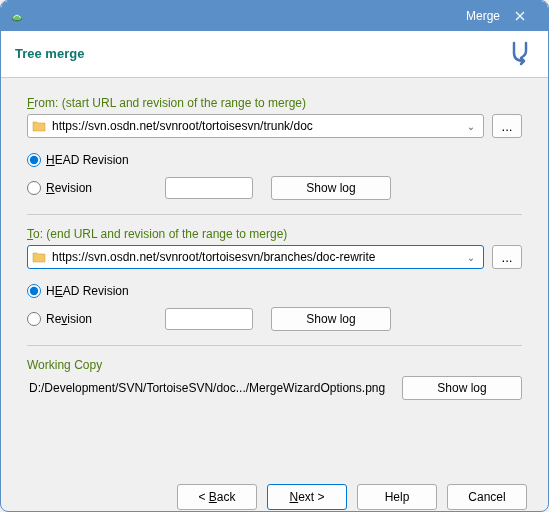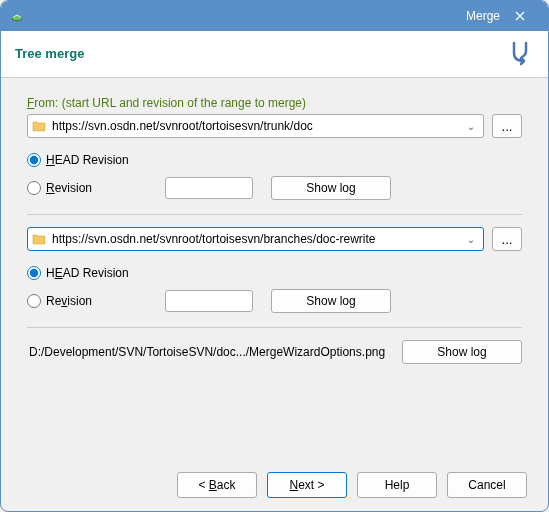--- a/index.html
+++ b/index.html
@@ -170,21 +170,21 @@
     flex: 1;
     font-size: 12px;
     color: #000;
     padding: 4px 2px;
     white-space: nowrap;
     overflow: hidden;
   }
   .button-bar {
     position: absolute;
     left: 0; right: 0;
-    bottom: 14px;
+    bottom: 2px;
     display: flex;
     justify-content: flex-end;
     gap: 10px;
     padding: 0 22px;
   }
   .button-bar button {
     width: 80px;
     height: 26px;
     border: 1px solid #aaa;
     background: #fdfdfd;
@@ -254,20 +254,21 @@
     <label>
       <input type="radio" name="fromrev" style="">
       <span><span class="u">R</span>evision</span>
     </label>
     <input class="rev-input" type="text" value="" style="">
     <button class="showlog-btn">Show log</button>
   </div>
 
   <hr class="divider">
 
+  <div class="section-label"><span class="u">T</span>o: (end URL and revision of the range to merge)</div>
   <div class="url-row">
     <div class="url-combo focused">
       <span class="folder-icon">
         <svg width="14" height="14" viewBox="0 0 14 14">
             <path d="M1 3h4l1 1h7v8H1z" fill="#f4c864" stroke="#c99a3a" stroke-width="0.5"></path>
           </svg>
       </span>
       <input type="text" value="https://svn.osdn.net/svnroot/tortoisesvn/branches/doc-rewrite" style="">
       <span class="dd-arrow">⌄</span>
     </div>
@@ -284,20 +285,21 @@
       <input type="radio" name="torev" style="">
       <span>Re<span class="u">v</span>ision</span>
     </label>
     <input class="rev-input" type="text" value="" style="">
     <button class="showlog-btn">Show log</button>
   </div>
 
   <hr class="divider">
 
   <div class="wc-section">
+    <div class="section-label">Working Copy</div>
     <div class="wc-path-row">
       <div class="wc-path">D:/Development/SVN/TortoiseSVN/doc.../MergeWizardOptions.png</div>
       <button class="showlog-btn" style="margin-left:0;">Show log</button>
     </div>
   </div>
 
 </div>
 
 <div class="button-bar">
   <button>&lt; <span class="u">B</span>ack</button>

